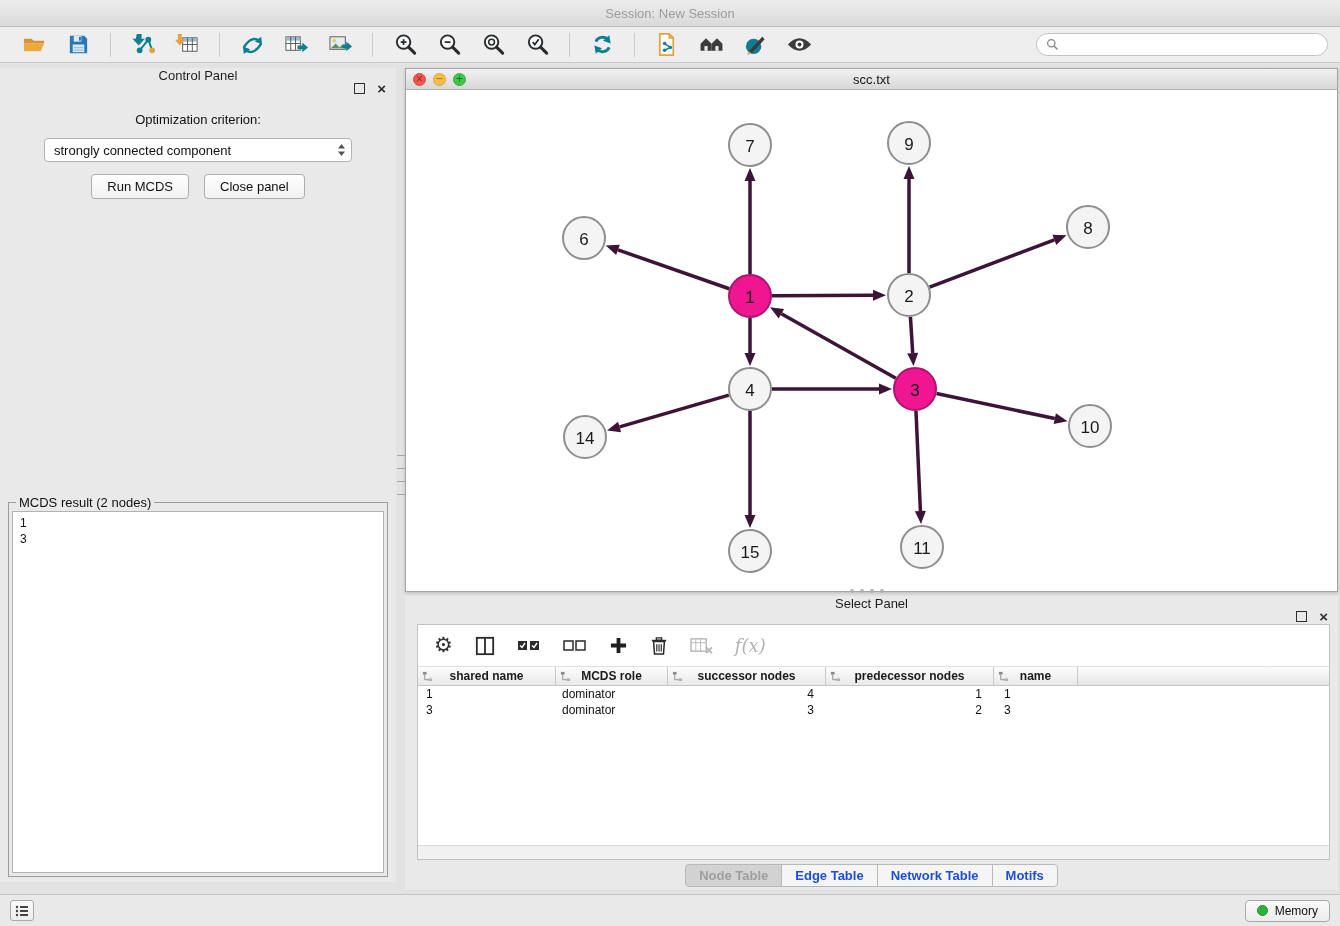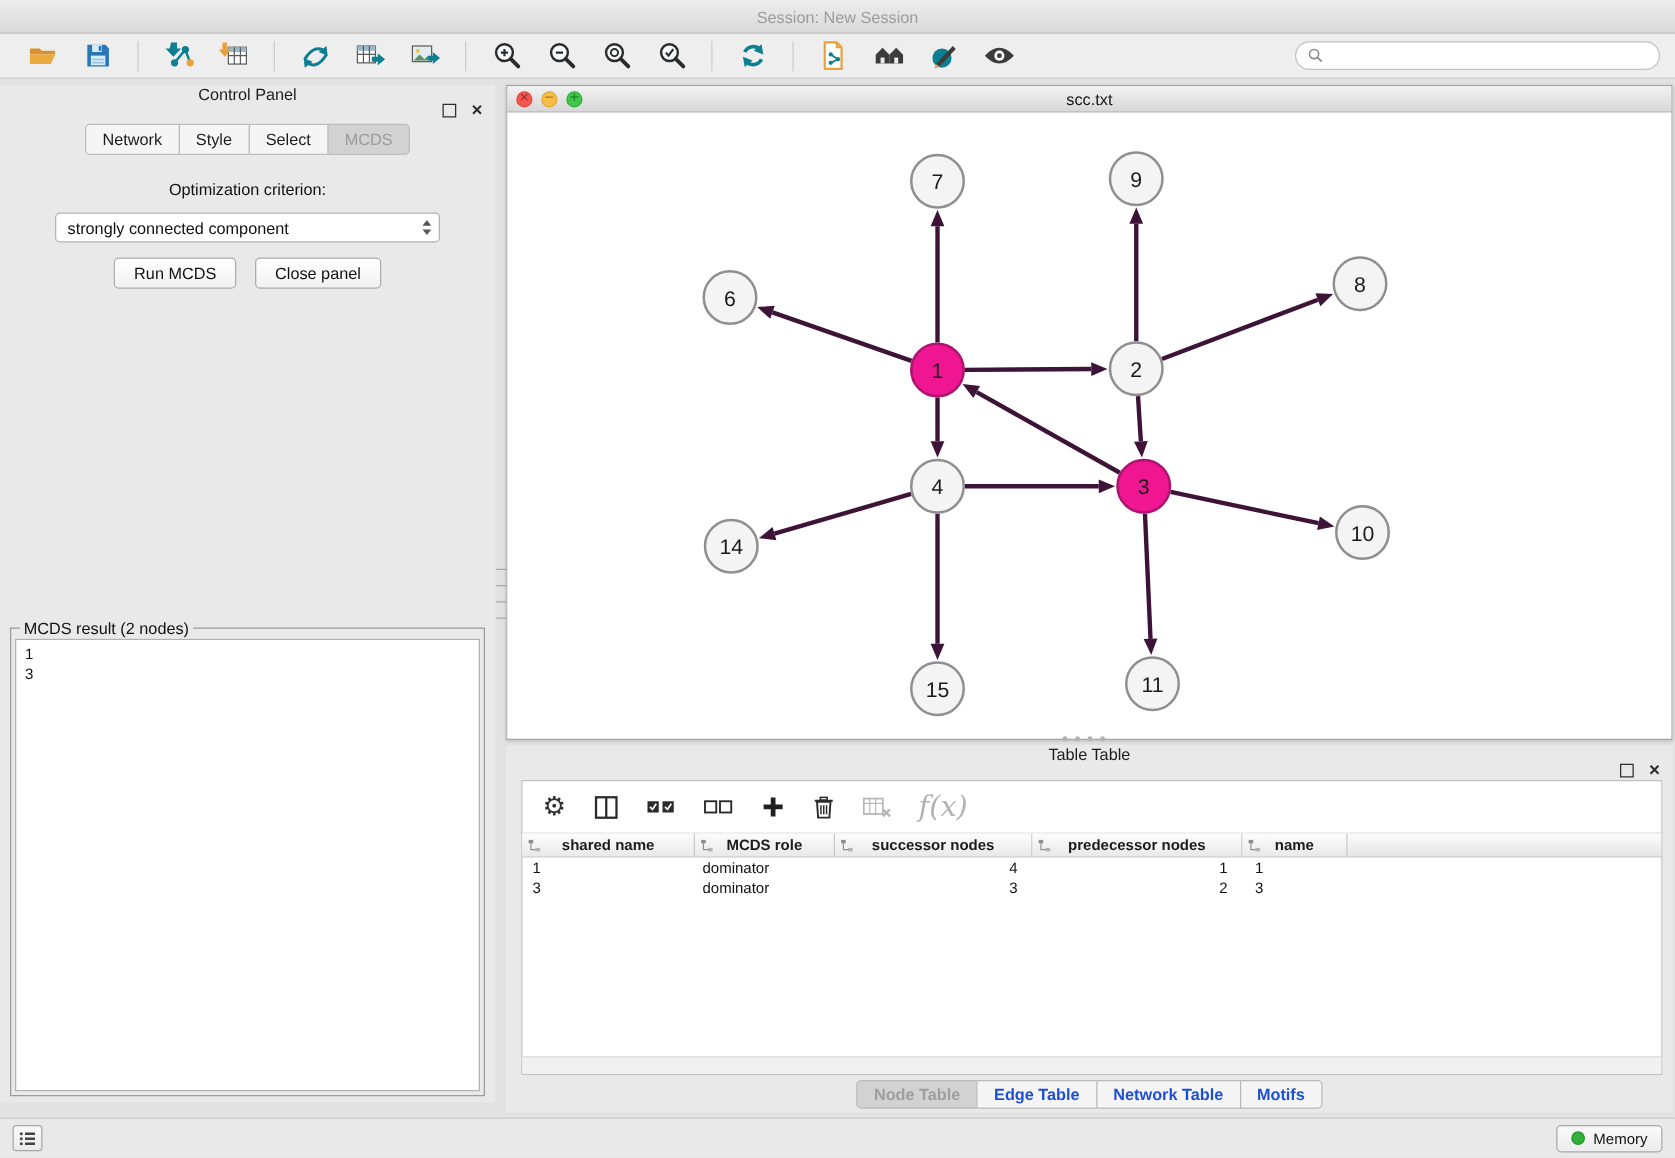--- a/index.html
+++ b/index.html
@@ -76,21 +76,21 @@
 .nw-canvas { display:block; width:931px; height:500px; background:#ffffff; }
 
 
 .table-panel { position:absolute; left:405px; top:596px; width:933px; height:294px; background:#e9e9e9; }
 .tp-body { position:absolute; left:12px; top:28px; width:913px; height:236px;
   background:#ffffff; border:1px solid #c2c2c2; }
 .tp-toolbar { height:42px; display:flex; align-items:center; gap:22px; padding:0 16px;
   border-bottom:1px solid #e0e0e0; }
 .tp-icon { display:flex; align-items:center; justify-content:center; cursor:pointer; }
 .gear-glyph { font-size:21px; color:#333; line-height:21px; font-family:"DejaVu Sans", sans-serif; }
-.fx { font-family:"DejaVu Serif", serif; font-style:italic; font-size:23px; color:#b2b2b2; }
+.fx { font-family:"DejaVu Serif", serif; font-style:italic; font-size:18px; color:#b2b2b2; }
 .thead { display:flex; height:19px; background:linear-gradient(#fcfcfc,#e5e5e5);
   border-bottom:1px solid #c6c6c6; }
 .hcell { position:relative; display:flex; align-items:center; border-right:1px solid #c9c9c9;
   font-size:12px; font-weight:bold; color:#1b1b1b; cursor:pointer; background:linear-gradient(#fcfcfc,#e9e9e9); }
 .hcell svg { position:absolute; left:4px; }
 .hlabel { flex:1; text-align:center; }
 .c0{width:138px}.c1{width:112px}.c2{width:158px}.c3{width:168px}.c4{width:84px}
 .trow { display:flex; height:16px; cursor:default; }
 .tcell { font-size:12px; line-height:16px; color:#111; }
 .tcell.c0{padding-left:8px}
@@ -275,26 +275,20 @@
   </div>
 
   <div class="control-panel">
     <div class="panel-header">
       <span class="panel-title">Control Panel</span>
       <div class="panel-controls">
         <span class="float-btn"></span>
         <span class="close-btn">×</span>
       </div>
     </div>
-    <div class="cp-tabs">
-        <div class="cp-tab">Network</div>
-        <div class="cp-tab">Style</div>
-        <div class="cp-tab">Select</div>
-        <div class="cp-tab active">MCDS</div>
-      </div>
     <div class="opt-label">Optimization criterion:</div>
     <div class="dropdown">
       <span class="dropdown-text">strongly connected component</span>
       <svg width="9" height="14" viewBox="0 0 9 14">
           <path d="M4.5 1L8 5.5H1z" fill="#555"></path>
           <path d="M4.5 13L1 8.5H8z" fill="#555"></path>
         </svg>
     </div>
     <div class="cp-buttons">
       <button class="cp-btn">Run MCDS</button>
@@ -431,21 +425,21 @@
 
   <div class="h-grip">
       <i></i>
       <i></i>
       <i></i>
       <i></i>
     </div>
 
   <div class="table-panel">
     <div class="panel-header">
-      <span class="panel-title">Table Table</span>
+      <span class="panel-title">Select Panel</span>
       <div class="panel-controls">
         <span class="float-btn"></span>
         <span class="close-btn">×</span>
       </div>
     </div>
     <div class="tp-body">
       <div class="tp-toolbar">
         <span class="tp-icon gear-glyph">⚙</span>
         <span class="tp-icon">
           <svg width="20" height="20" viewBox="0 0 22 22">

